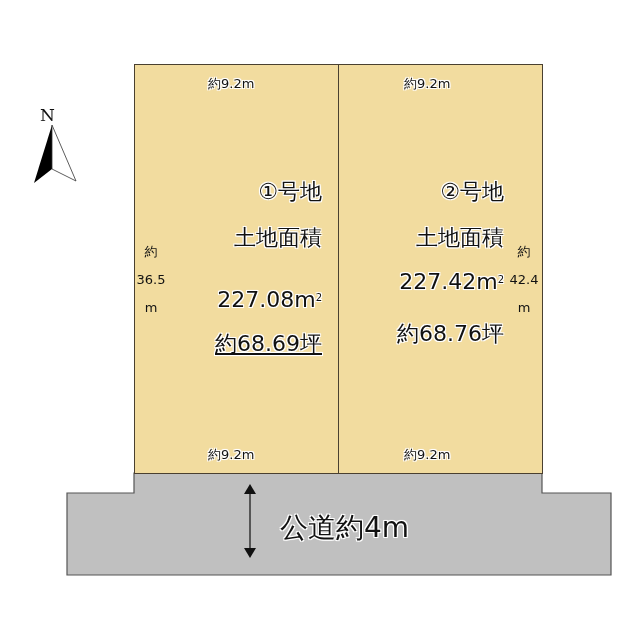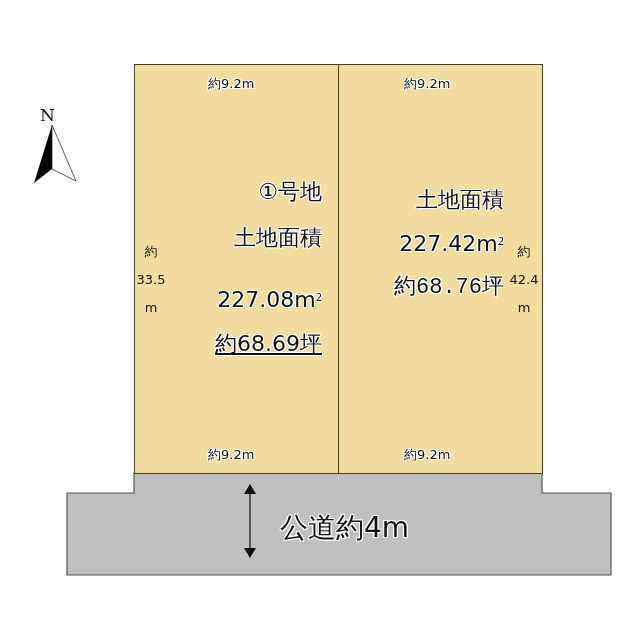--- a/index.html
+++ b/index.html
@@ -34,45 +34,46 @@
 </div>
 
 <div class="abs dim halo" style="left:208px; top:75px;">約9.2m</div>
 <div class="abs dim halo" style="left:208px; top:446px;">約9.2m</div>
 
 <div class="abs dim halo" style="left:404px; top:75px;">約9.2m</div>
 <div class="abs dim halo" style="left:404px; top:446px;">約9.2m</div>
 
 <div class="abs side" style="left:136px; top:238px; width:30px;">
   <div>約</div>
-  <div>33.5</div>
+  <div>36.5</div>
   <div>m</div>
 </div>
 
 <div class="abs side" style="left:508px; top:238px; width:32px;">
   <div>約</div>
   <div>42.4</div>
   <div>m</div>
 </div>
 
 <div class="abs center-text halo" style="left:166px; top:173px; width:156px;">
   <div>①号地</div>
   <div style="margin-top:8px;">土地面積</div>
   <div style="margin-top:24px;">
     <span>227.08</span><span>m</span><span class="sup">2</span>
   </div>
   <div style="margin-top:6px;text-decoration:underline;">約68.69坪</div>
 </div>
 
 <div class="abs center-text halo" style="left:348px; top:173px; width:156px;">
+  <div>②号地</div>
   <div style="margin-top:8px;">土地面積</div>
   <div style="margin-top:6px;">
     <span>227.42</span><span>m</span><span class="sup">2</span>
   </div>
-  <div style="margin-top:6px;font-family:Liberation Mono, monospace;">約68.76坪</div>
+  <div style="margin-top:14px;">約68.76坪</div>
 </div>
 
 <svg class="abs" style="left:242px; top:484px;" width="16" height="74">
   <line x1="8" y1="8" x2="8" y2="66" stroke="#333" stroke-width="1.5"></line>
   <polygon points="8,0 2,10 14,10" fill="#111"></polygon>
   <polygon points="8,74 2,64 14,64" fill="#111"></polygon>
 </svg>
 
 <div class="abs road-label halo" style="left:280px; top:509px;">公道約4m</div>
 

